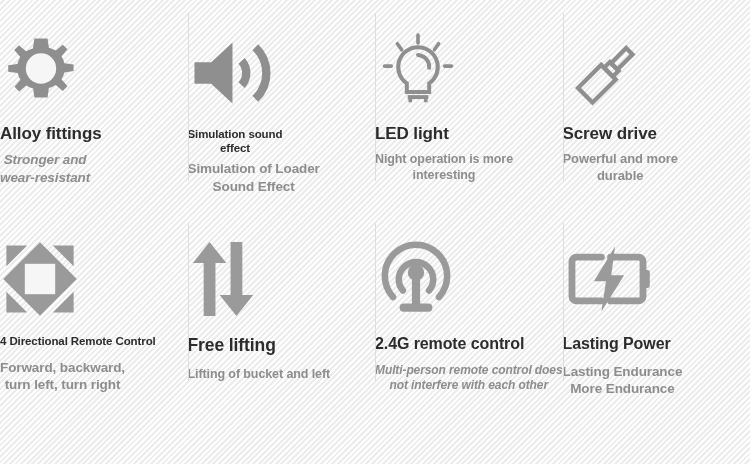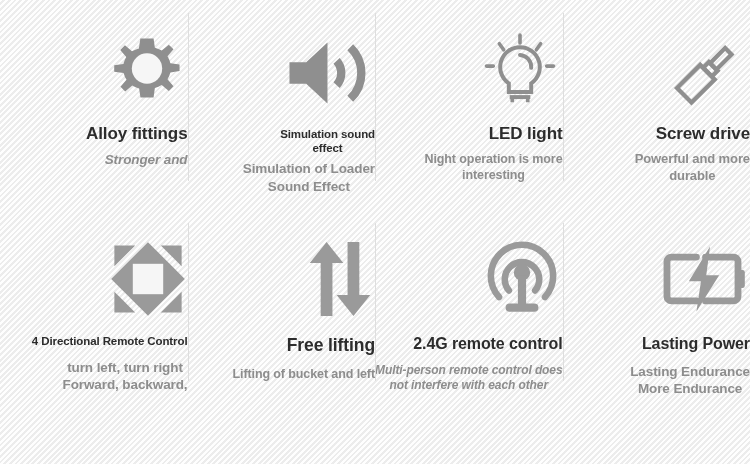--- a/index.html
+++ b/index.html
@@ -48,21 +48,21 @@
   .row-top { height: 219px; }
   .row-bottom { height: 189px; }
   .row-spacer { flex: 1 1 auto; }
 
   .feature-cell {
     position: relative;
     width: 187.5px;
     box-sizing: border-box;
     display: flex;
     flex-direction: column;
-    align-items: flex-end;
+    align-items: flex-start;
     text-align: center;
   }
   .row-top .feature-cell { padding-top: 30px; }
   .row-bottom .feature-cell { padding-top: 14px; }
 
   
   .feature-cell + .feature-cell::before {
     content: "";
     position: absolute;
     left: 0;
@@ -140,20 +140,21 @@
       <div class="feature-cell cell-alloy">
         <div class="icon-box">
           <svg width="82" height="82" viewBox="0 0 100 100" aria-hidden="true">
             <path fill="#8f8f8f" d="M50 8 l8 0 1.6 11.2 a32 32 0 0 1 8.4 3.5 l8.6-7.3 5.7 5.7 -7.3 8.6 a32 32 0 0 1 3.5 8.4 l11.2 1.6 0 8 -11.2 1.6 a32 32 0 0 1-3.5 8.4 l7.3 8.6 -5.7 5.7 -8.6-7.3 a32 32 0 0 1-8.4 3.5 L58 80 l-8 0 -8 0 -1.6-11.2 a32 32 0 0 1-8.4-3.5 l-8.6 7.3 -5.7-5.7 7.3-8.6 a32 32 0 0 1-3.5-8.4 L10 48.6 l0-8 11.2-1.6 a32 32 0 0 1 3.5-8.4 l-7.3-8.6 5.7-5.7 8.6 7.3 a32 32 0 0 1 8.4-3.5 L41.9 8 Z"></path>
             <circle cx="50" cy="44.5" r="18.5" fill="#f6f6f6"></circle>
           </svg>
         </div>
         <div class="feature-title">Alloy fittings</div>
         <div class="feature-desc">
           <div>Stronger and</div>
+          <div>wear-resistant</div>
         </div>
       </div>
 
       <div class="feature-cell cell-sound">
         <div class="icon-box">
           <svg width="92" height="76" viewBox="0 0 120 100" aria-hidden="true">
             <path fill="#8f8f8f" d="M8 36 h22 L58 10 v80 L30 64 H8 Z"></path>
             <path fill="none" stroke="#8f8f8f" stroke-width="11" stroke-linecap="butt" d="M70 34 a24 24 0 0 1 0 32"></path>
             <path fill="none" stroke="#8f8f8f" stroke-width="11" stroke-linecap="butt" d="M88 16 a47 47 0 0 1 0 68"></path>
           </svg>
@@ -218,22 +219,22 @@
             <path fill="#9a9a9a" d="M50 4 L96 50 L50 96 L4 50 Z"></path>
             <rect x="31" y="31" width="38" height="38" fill="#f6f6f6"></rect>
             <path fill="#9a9a9a" d="M8 8 h26 L8 34 Z"></path>
             <path fill="#9a9a9a" d="M92 8 h-26 L92 34 Z"></path>
             <path fill="#9a9a9a" d="M8 92 h26 L8 66 Z"></path>
             <path fill="#9a9a9a" d="M92 92 h-26 L92 66 Z"></path>
           </svg>
         </div>
         <div class="feature-title">4 Directional Remote Control</div>
         <div class="feature-desc">
+          <div>Forward, backward,</div>
           <div>turn left, turn right</div>
-          <div>Forward, backward,</div>
         </div>
       </div>
 
       <div class="feature-cell cell-lift">
         <div class="icon-box">
           <svg width="70" height="84" viewBox="0 0 80 100" aria-hidden="true">
             <path fill="#9a9a9a" d="M24 6 L44 31 H31 V94 H17 V31 H4 Z"></path>
             <path fill="#9a9a9a" d="M56 94 L76 69 H63 V6 H49 V69 H36 Z"></path>
           </svg>
         </div>

